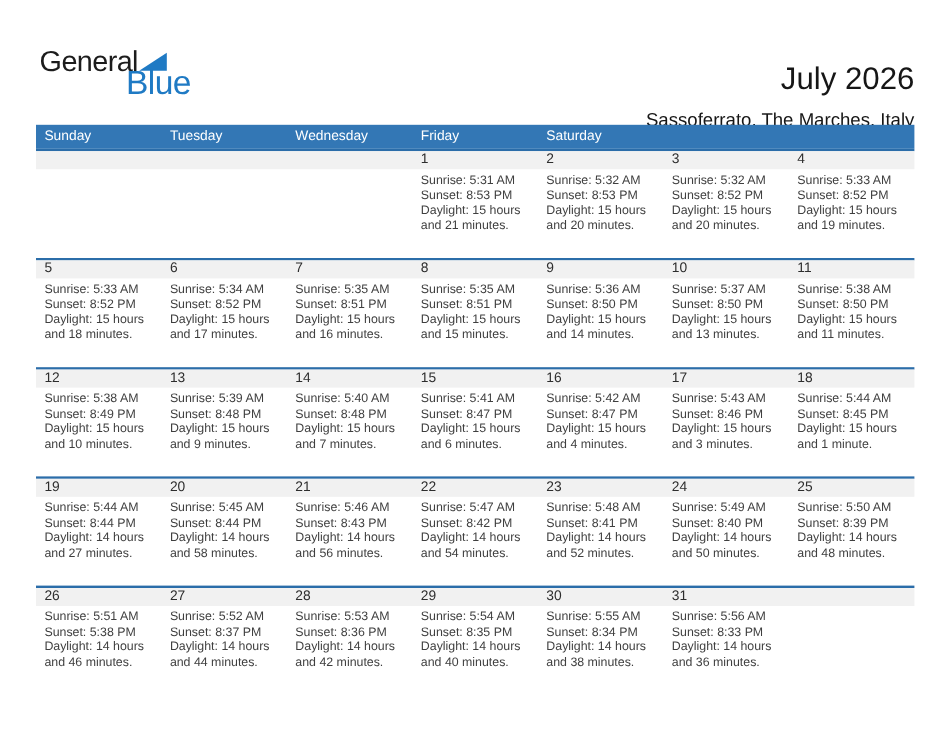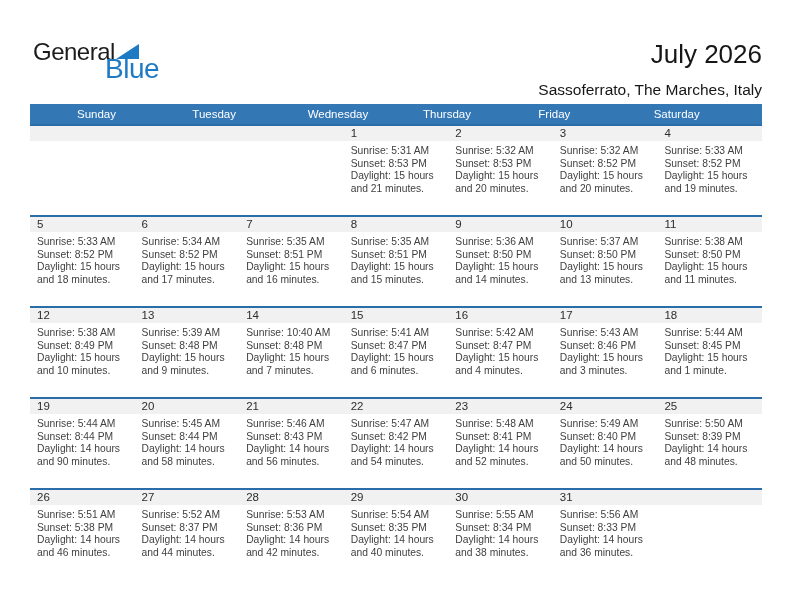--- a/index.html
+++ b/index.html
@@ -27,29 +27,29 @@
   .logo-tri {
     display:inline-block; width:0; height:0;
     border-left:23px solid transparent;
     border-bottom:15px solid var(--logo-blue);
     margin-left:1px; margin-bottom:1px;
   }
   .logo-blue-txt {
     font-size:28px; color:var(--logo-blue); letter-spacing:-0.5px;
     margin-left:72px; margin-top:-3px; line-height:20px;
   }
-  .titles { position:absolute; right:30px; top:40px; text-align:right; }
+  .titles { position:absolute; right:30px; top:51px; text-align:right; }
   .title { font-size:26px; color:#161616; line-height:28px; }
   .subtitle { font-size:15.5px; color:#161616; line-height:18px; margin-top:13px; }
 
   
   .cal { position:absolute; left:30px; top:104px; width:732px; }
   .dow-row {
-    display:grid; grid-template-columns:repeat(6,1fr);
-    background:var(--header-blue); height:20px;padding-left:40px;
+    display:grid; grid-template-columns:repeat(7,1fr);
+    background:var(--header-blue); height:20px;
   }
   .dow-cell {
     color:#ffffff; font-size:11.5px; line-height:20px; padding-left:7px;
     overflow:hidden; white-space:nowrap;
   }
   .week {
     position:relative; height:91px;
     border-top:2px solid var(--line-blue);
     display:grid; grid-template-columns:repeat(7,1fr);
   }
@@ -82,21 +82,20 @@
   <div class="titles">
     <div class="title">July 2026</div>
     <div class="subtitle">Sassoferrato, The Marches, Italy</div>
   </div>
 
   <div class="cal">
     <div class="dow-row">
       <div class="dow-cell">Sunday</div>
       <div class="dow-cell">Tuesday</div>
       <div class="dow-cell">Wednesday</div>
-      <div class="dow-cell">Thursday</div>
       <div class="dow-cell">Friday</div>
       <div class="dow-cell">Saturday</div>
     </div>
     <div id="weeks">
         <div class="week">
           <div class="cell"></div>
           <div class="cell"></div>
           <div class="cell"></div>
           <div class="cell">
             <div class="day-num">1</div>
@@ -188,21 +187,21 @@
           </div>
           <div class="cell">
             <div class="day-num">13</div>
             <div class="cell-line">Sunrise: 5:39 AM</div>
             <div class="cell-line">Sunset: 8:48 PM</div>
             <div class="cell-line">Daylight: 15 hours</div>
             <div class="cell-line">and 9 minutes.</div>
           </div>
           <div class="cell">
             <div class="day-num">14</div>
-            <div class="cell-line">Sunrise: 10:40 AM</div>
+            <div class="cell-line">Sunrise: 5:40 AM</div>
             <div class="cell-line">Sunset: 8:48 PM</div>
             <div class="cell-line">Daylight: 15 hours</div>
             <div class="cell-line">and 7 minutes.</div>
           </div>
           <div class="cell">
             <div class="day-num">15</div>
             <div class="cell-line">Sunrise: 5:41 AM</div>
             <div class="cell-line">Sunset: 8:47 PM</div>
             <div class="cell-line">Daylight: 15 hours</div>
             <div class="cell-line">and 6 minutes.</div>
@@ -228,21 +227,21 @@
             <div class="cell-line">Daylight: 15 hours</div>
             <div class="cell-line">and 1 minute.</div>
           </div>
         </div>
         <div class="week">
           <div class="cell">
             <div class="day-num">19</div>
             <div class="cell-line">Sunrise: 5:44 AM</div>
             <div class="cell-line">Sunset: 8:44 PM</div>
             <div class="cell-line">Daylight: 14 hours</div>
-            <div class="cell-line">and 90 minutes.</div>
+            <div class="cell-line">and 27 minutes.</div>
           </div>
           <div class="cell">
             <div class="day-num">20</div>
             <div class="cell-line">Sunrise: 5:45 AM</div>
             <div class="cell-line">Sunset: 8:44 PM</div>
             <div class="cell-line">Daylight: 14 hours</div>
             <div class="cell-line">and 58 minutes.</div>
           </div>
           <div class="cell">
             <div class="day-num">21</div>

